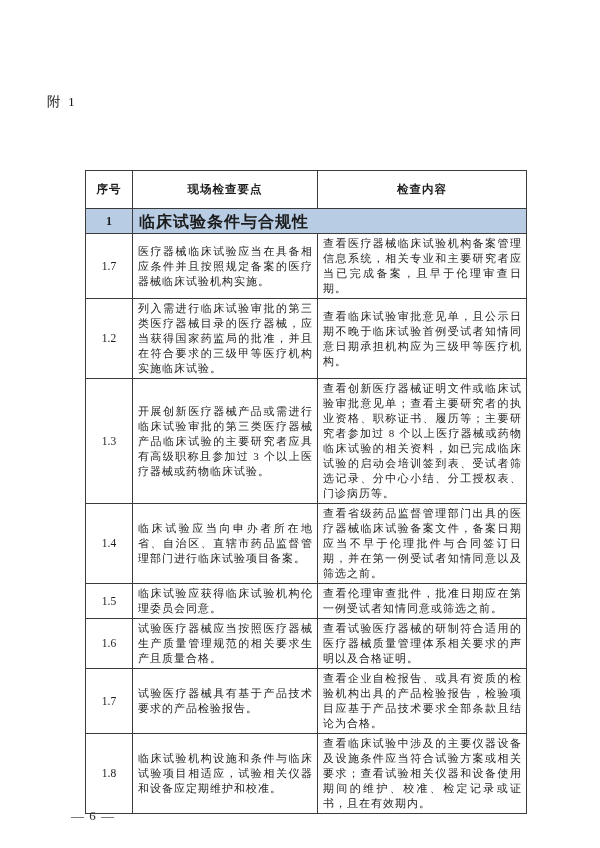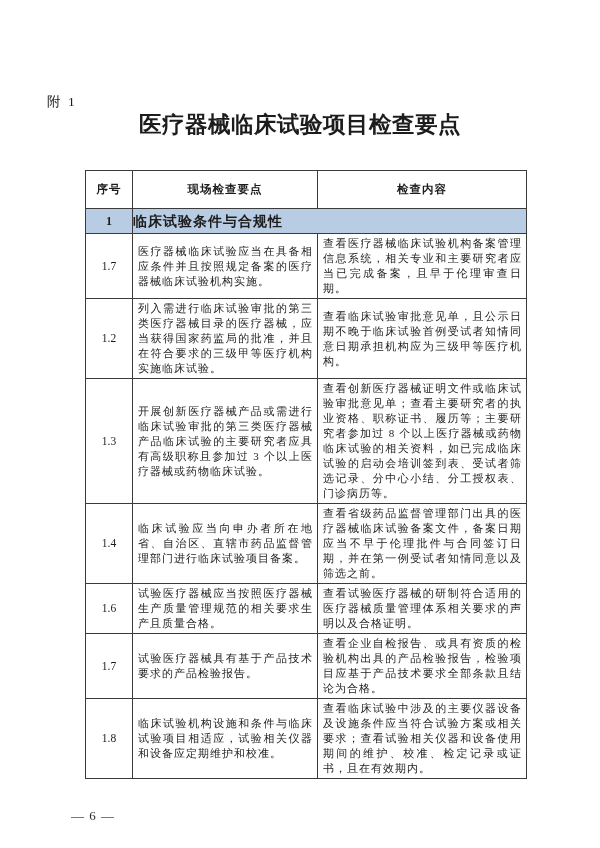--- a/index.html
+++ b/index.html
@@ -71,21 +71,22 @@
     height:25px;
     font-weight:bold;
     border-top:1.5px solid var(--table-border);
     letter-spacing:1px;
   }
   .check-table .section-row .id{
     text-align:center;
     font-size:12px;
   }
   .check-table .section-row .section-title{
-    font-size:14px;
+    padding-left:6px;
+    font-size:16px;
   }
   .check-table tbody .id{
     text-align:center;
     font-size:11.5px;
     letter-spacing:0;
   }
   .check-table tbody .point,
   .check-table tbody .content{
     padding:2px 4px 2px 5px;
     text-align:justify;
@@ -103,21 +104,20 @@
     color:#2a2a2a;
   }
 </style>
 </head>
 <body>
 
 <div class="page">
 
   <div class="attachment">附 1</div>
 
-  <h1 class="title">医疗器械临床试验项目检查要点</h1>
 
   <table class="check-table">
     <colgroup>
         <col class="c1">
         <col class="c2">
         <col class="c3">
       </colgroup>
     <thead>
       <tr>
         <th>序号</th>
@@ -145,20 +145,25 @@
         <td class="id">1.3</td>
         <td class="point">开展创新医疗器械产品或需进行临床试验审批的第三类医疗器械产品临床试验的主要研究者应具有高级职称且参加过 3 个以上医疗器械或药物临床试验。</td>
         <td class="content">查看创新医疗器械证明文件或临床试验审批意见单；查看主要研究者的执业资格、职称证书、履历等；主要研究者参加过 8 个以上医疗器械或药物临床试验的相关资料，如已完成临床试验的启动会培训签到表、受试者筛选记录、分中心小结、分工授权表、门诊病历等。</td>
       </tr>
       <tr>
         <td class="id">1.4</td>
         <td class="point">临床试验应当向申办者所在地省、自治区、直辖市药品监督管理部门进行临床试验项目备案。</td>
         <td class="content">查看省级药品监督管理部门出具的医疗器械临床试验备案文件，备案日期应当不早于伦理批件与合同签订日期，并在第一例受试者知情同意以及筛选之前。</td>
       </tr>
       <tr>
+        <td class="id">1.5</td>
+        <td class="point">临床试验应获得临床试验机构伦理委员会同意。</td>
+        <td class="content">查看伦理审查批件，批准日期应在第一例受试者知情同意或筛选之前。</td>
+      </tr>
+      <tr>
         <td class="id">1.6</td>
         <td class="point">试验医疗器械应当按照医疗器械生产质量管理规范的相关要求生产且质量合格。</td>
         <td class="content">查看试验医疗器械的研制符合适用的医疗器械质量管理体系相关要求的声明以及合格证明。</td>
       </tr>
       <tr>
         <td class="id">1.7</td>
         <td class="point">试验医疗器械具有基于产品技术要求的产品检验报告。</td>
         <td class="content">查看企业自检报告、或具有资质的检验机构出具的产品检验报告，检验项目应基于产品技术要求全部条款且结论为合格。</td>
       </tr>
       <tr>

